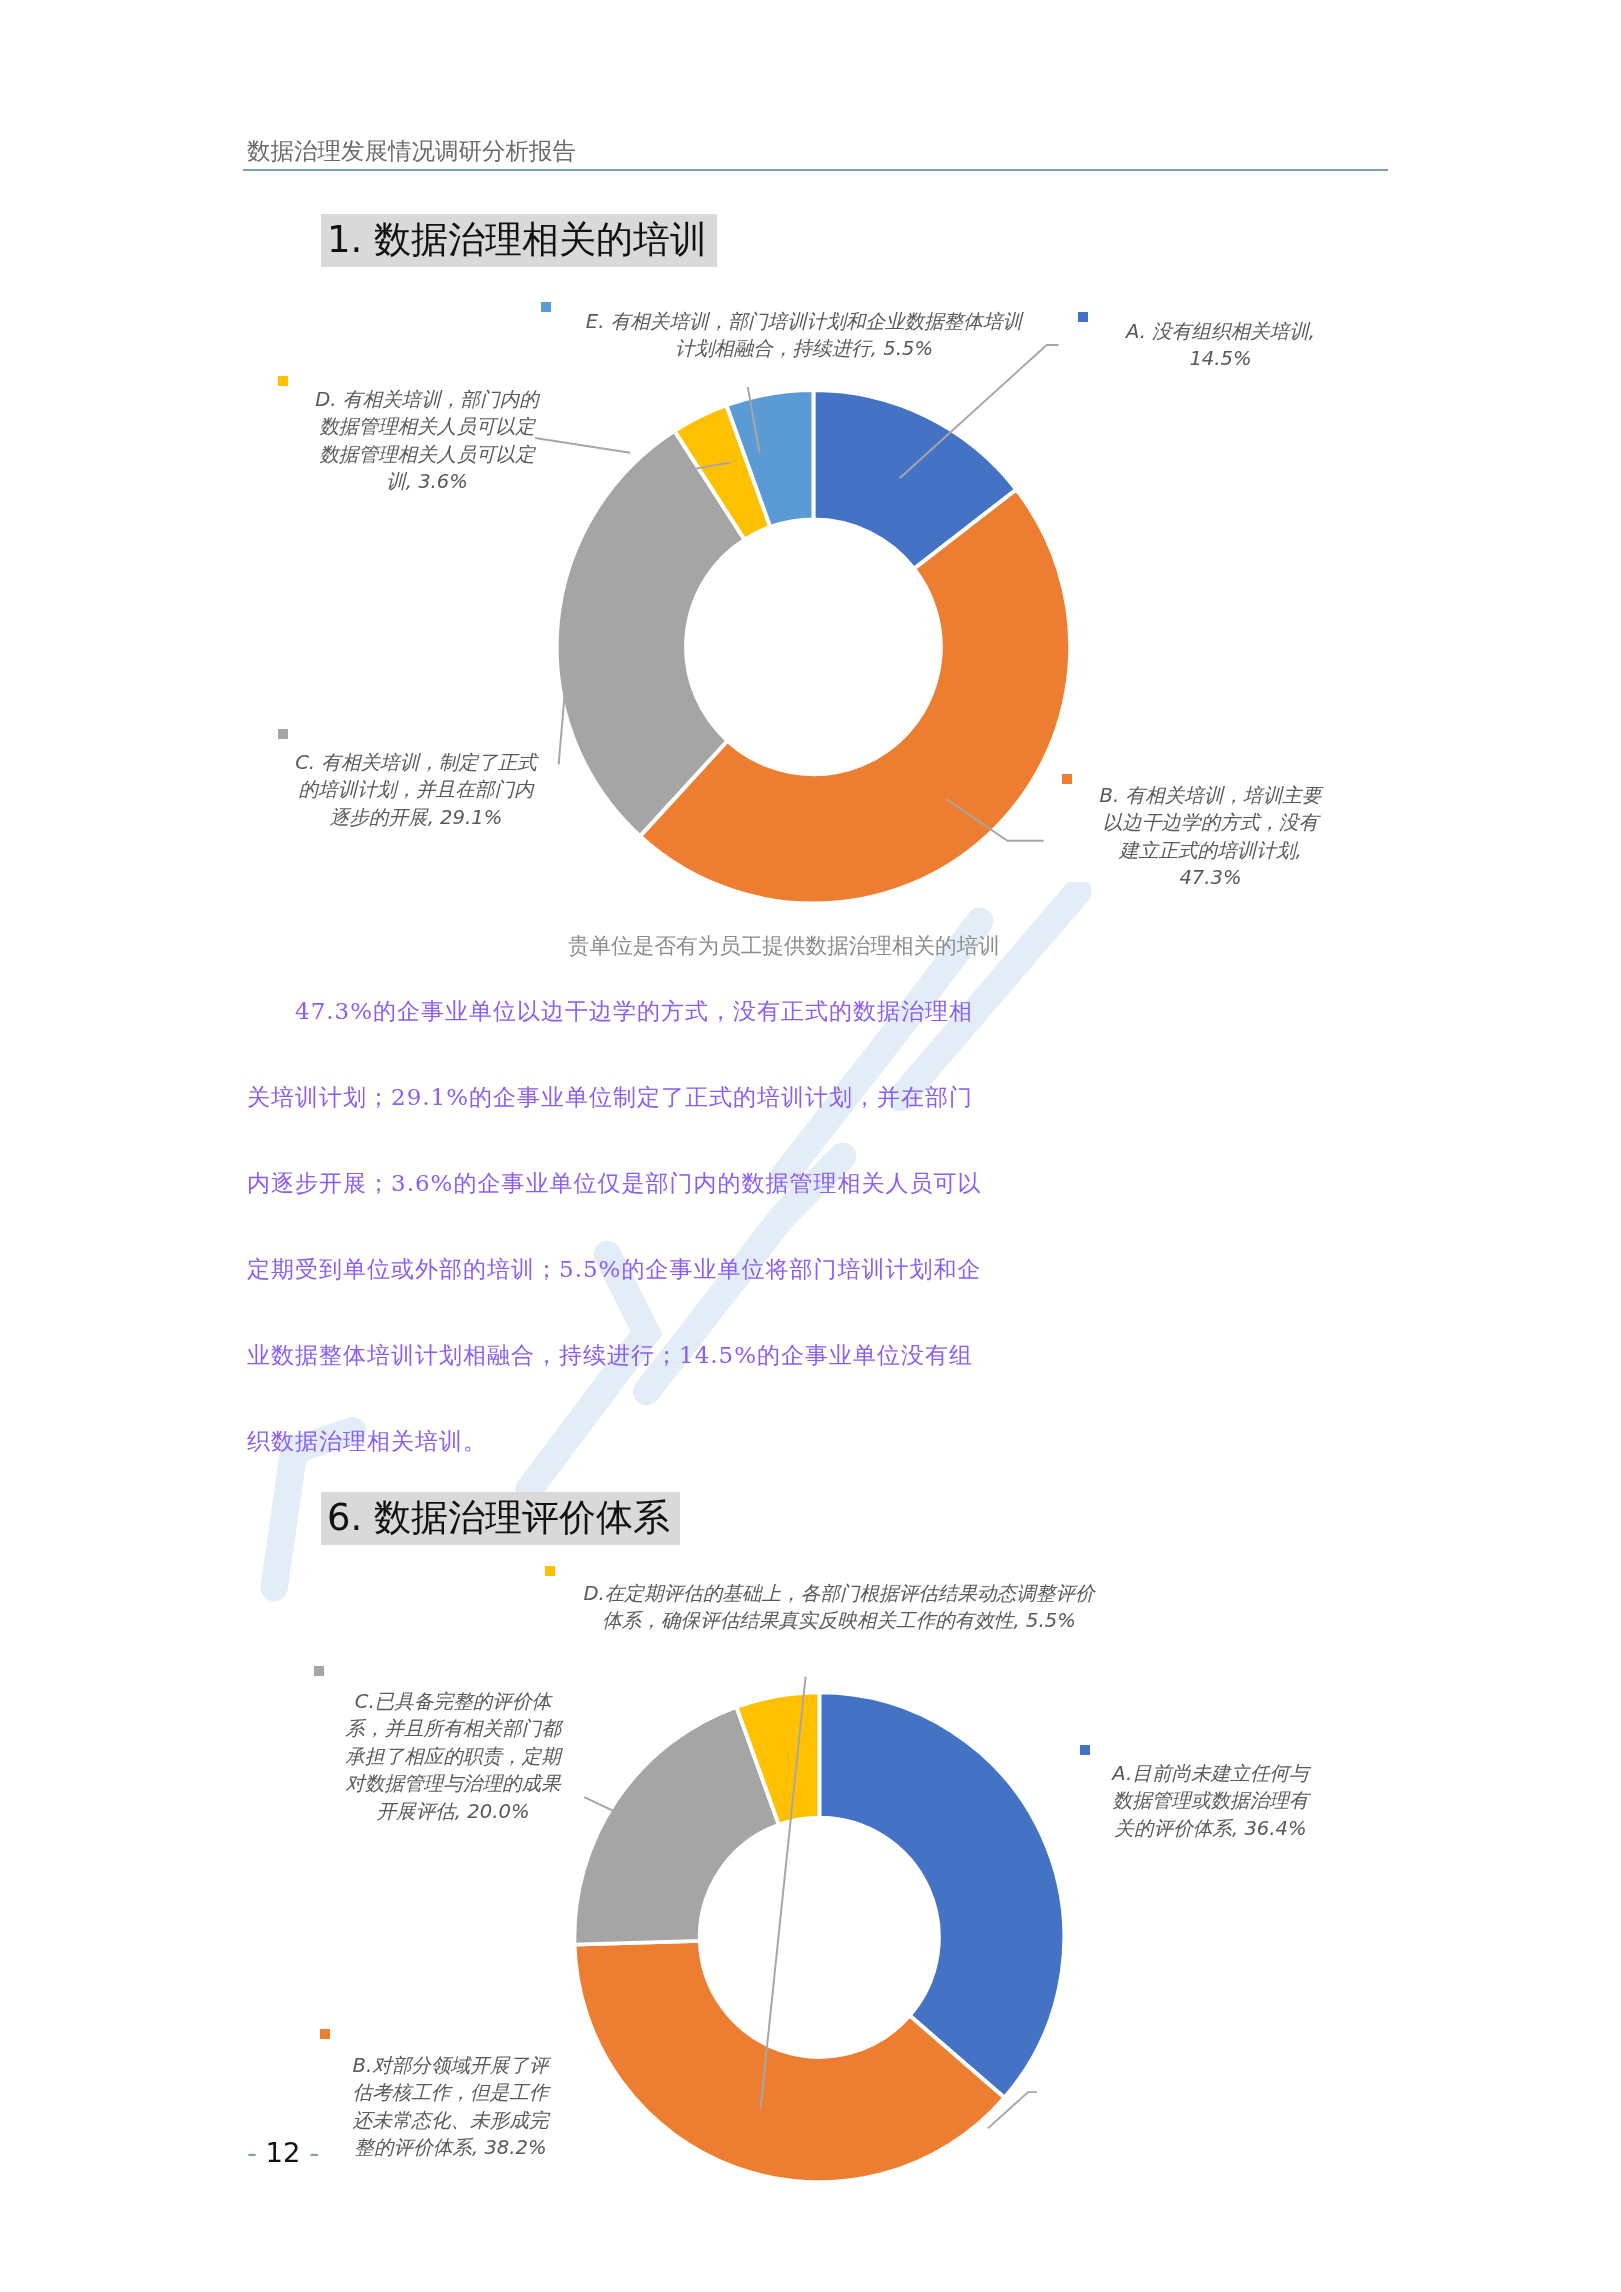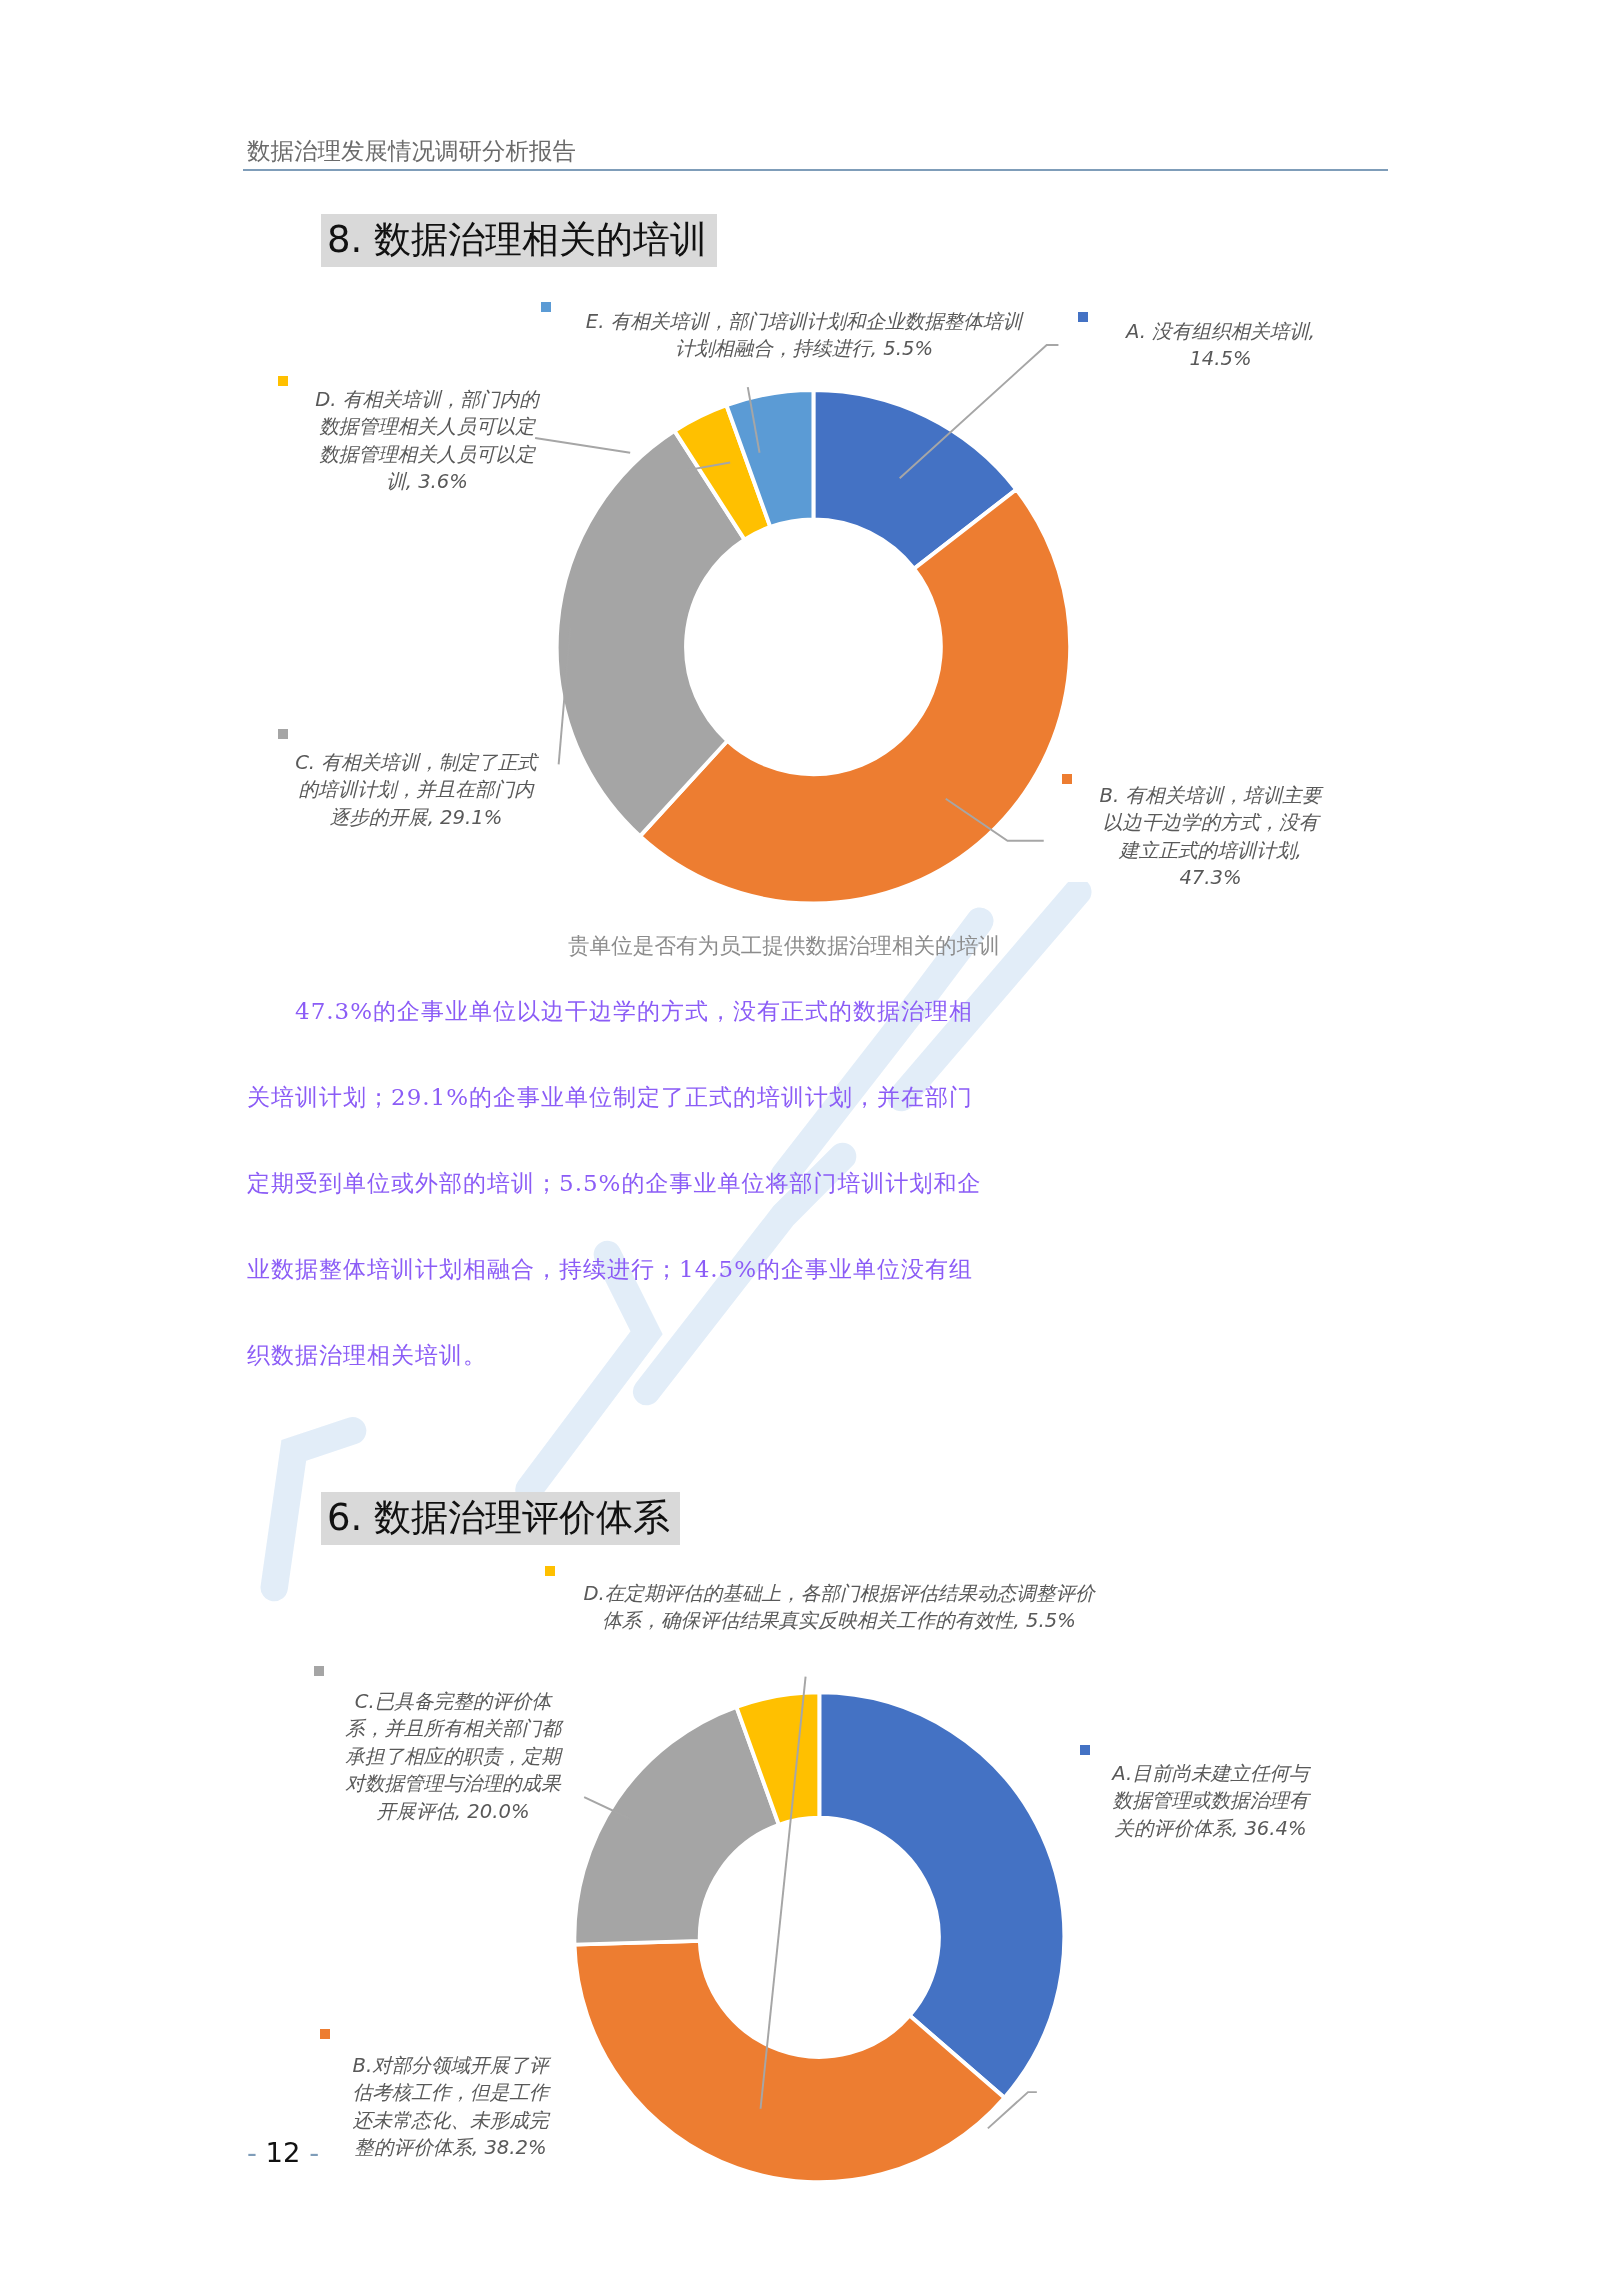--- a/index.html
+++ b/index.html
@@ -25,21 +25,21 @@
     <path d="M300 620 L420 460 L380 380"></path>
     <path d="M420 520 L560 340 L620 280"></path>
     <path d="M560 300 L700 120 L760 40"></path>
     <path d="M680 220 L860 10"></path>
   </g>
 </svg>
 
 <div class="abs header-text">数据治理发展情况调研分析报告</div>
 <div class="abs header-rule"></div>
 
-<div class="abs section-title" style="left:321px;top:214px;">8. 数据治理相关的培训</div>
+<div class="abs section-title" style="left:321px;top:214px;">1. 数据治理相关的培训</div>
 
 <svg class="abs" style="left:0;top:0;" width="1621" height="980" viewBox="0 0 1654 1000">
   <g id="c1">
       <path d="M830,398 A262,262 0 0 1 1037.020613242431,499.41835194292014 L932.7201516088397,580.3220830251131 A130,130 0 0 0 830,530 Z" fill="#4472c4" stroke="#fff" stroke-width="4"></path>
       <path d="M1037.020613242431,499.41835194292014 A262,262 0 0 1 653.0628042722916,853.2284367478416 L742.2067349442668,755.8767052565627 A130,130 0 0 0 932.7201516088397,580.3220830251131 Z" fill="#ed7d31" stroke="#fff" stroke-width="4"></path>
       <path d="M653.0628042722916,853.2284367478416 A262,262 0 0 1 688.2262319427585,439.6725194378797 L759.6542372235061,550.677204301238 A130,130 0 0 0 742.2067349442668,755.8767052565627 Z" fill="#a5a5a5" stroke="#fff" stroke-width="4"></path>
       <path d="M688.2262319427585,439.6725194378797 A262,262 0 0 1 741.2506648957336,413.48923853399293 L785.9640703681122,537.6855000359507 A130,130 0 0 0 759.6542372235061,550.677204301238 Z" fill="#ffc000" stroke="#fff" stroke-width="4"></path>
       <path d="M741.2506648957336,413.48923853399293 A262,262 0 0 1 830,398 L830,530 A130,130 0 0 0 785.9640703681122,537.6855000359507 Z" fill="#5b9bd5" stroke="#fff" stroke-width="4"></path>
     </g>
   <g stroke="#a6a6a6" stroke-width="2" fill="none">
@@ -85,20 +85,21 @@
     <div>以边干边学的方式，没有</div>
     <div>建立正式的培训计划,</div>
     <div>47.3%</div>
 </div>
 
 <div class="abs caption">贵单位是否有为员工提供数据治理相关的培训</div>
 
 <div class="abs para" style="top:968px;">
   <p>　　47.3%的企事业单位以边干边学的方式，没有正式的数据治理相</p>
   <p>关培训计划；29.1%的企事业单位制定了正式的培训计划，并在部门</p>
+  <p>内逐步开展；3.6%的企事业单位仅是部门内的数据管理相关人员可以</p>
   <p>定期受到单位或外部的培训；5.5%的企事业单位将部门培训计划和企</p>
   <p>业数据整体培训计划相融合，持续进行；14.5%的企事业单位没有组</p>
   <p>织数据治理相关培训。</p>
 </div>
 
 <div class="abs section-title" style="left:321px;top:1492px;">6. 数据治理评价体系</div>
 
 <svg class="abs" style="left:0;top:980px;" width="1621" height="1312" viewBox="0 0 1654 1339">
   <g id="c2">
       <path d="M836,727 A250,250 0 0 1 1024.9373935885646,1140.7151834863212 L928.2014480712195,1056.8930095413248 A122,122 0 0 0 836,855 Z" fill="#4472c4" stroke="#fff" stroke-width="4"></path>

